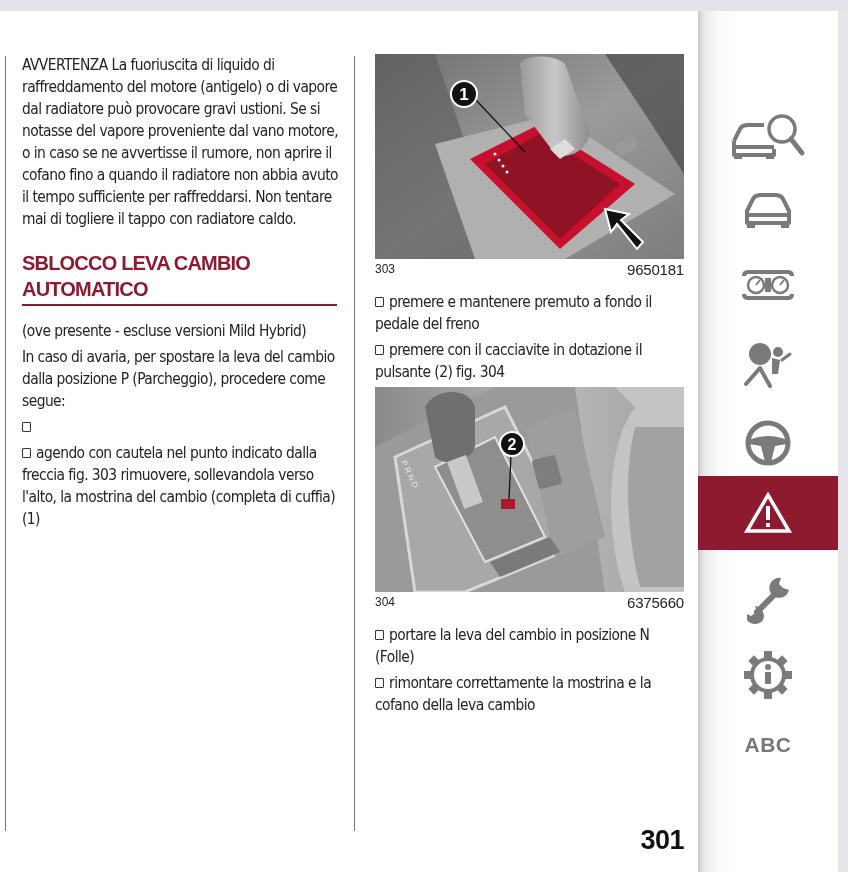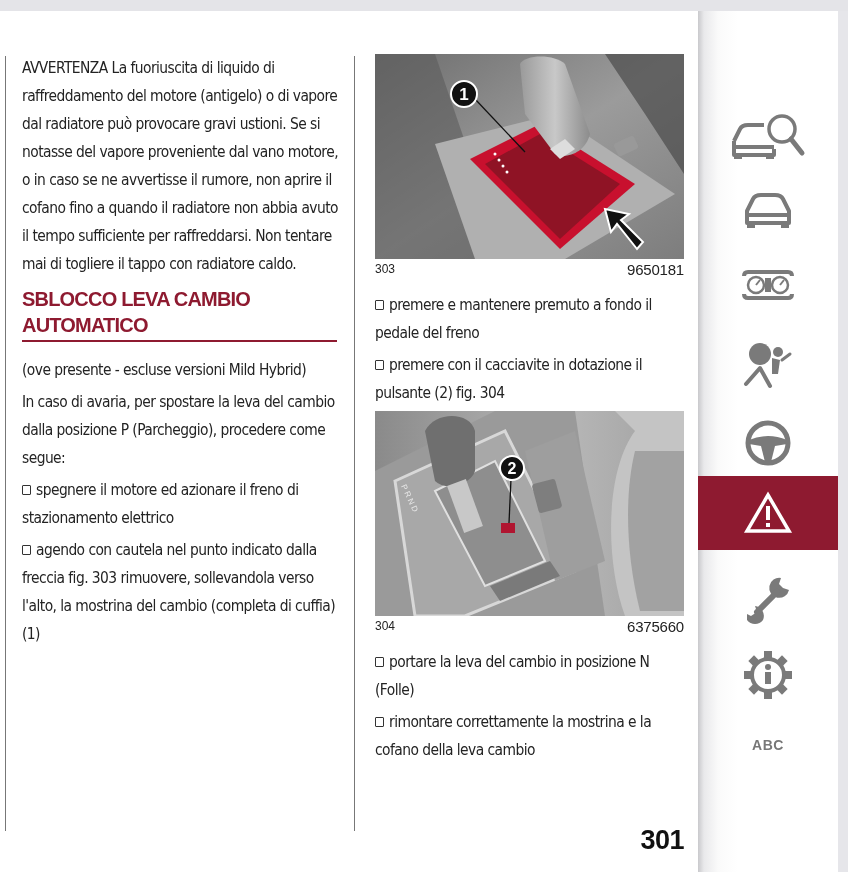--- a/index.html
+++ b/index.html
@@ -17,24 +17,24 @@
   .rule-mid { position: absolute; left: 354px; top: 45px; width: 1px; height: 775px; background: #777; }
 
   .col-left { position: absolute; left: 22px; top: 43px; width: 318px; }
   .col-right { position: absolute; left: 375px; top: 43px; width: 312px; }
 
   .para {
     font-size: 16.2px; line-height: 22px; letter-spacing: -0.35px; margin: 0 0 4px 0;
     font-family: "DejaVu Sans", sans-serif; font-stretch: condensed;
     transform-origin: left top;
   }
-  .body-text { font-size: 15.4px; line-height: 28px; letter-spacing: -0.55px; color: #232323; }
+  .body-text { font-size: 15.4px; line-height: 22px; letter-spacing: -0.55px; color: #232323; }
   .heading {
     color: #8e1a30; font-weight: bold; font-size: 20px; line-height: 26px;
-    letter-spacing: -0.8px; margin: 8px 0 0 0; padding-bottom: 2px;
+    letter-spacing: -0.8px; margin: 20px 0 0 0; padding-bottom: 2px;
     border-bottom: 2px solid #8e1a30; width: 315px;
   }
   .heading span { display: block; }
   .bullet { display: block; }
   .bullet .box {
     display: inline-block; width: 9px; height: 10px; border: 1.3px solid #333;
     border-radius: 1px; margin-right: 5px; vertical-align: 0px; box-sizing: border-box;
   }
 
   .figure { position: relative; width: 309px; }
@@ -53,42 +53,42 @@
     position: absolute; left: 698px; top: 11px; width: 140px; height: 861px;
     background: linear-gradient(to right, #c9c9cc 0px, #e9e9eb 6px, #fafafa 20px, #ffffff 40px);
   }
   .sidebar-edge { position: absolute; left: 838px; top: 11px; width: 10px; height: 861px; background: #e6e6ea; }
   .side-item {
     position: absolute; left: 0; width: 140px; height: 74px;
     display: flex; align-items: center; justify-content: center; cursor: pointer;
   }
   .side-item svg { display: block; }
   .side-item.active { background: #8e1a30; }
-  .abc-label { font-weight: bold; font-size: 14px; color: #777; letter-spacing: 0.5px; }
+  .abc-label { font-weight: bold; font-size: 21px; color: #777; letter-spacing: 0.5px; }
 </style>
 </head>
 <body>
 
 <div class="page">
   <div class="rule-left"></div>
   <div class="rule-mid"></div>
 
   <div class="col-left">
     <p class="para body-text">AVVERTENZA La fuoriuscita di liquido di raffreddamento del motore (antigelo) o di vapore dal radiatore può provocare gravi ustioni. Se si notasse del vapore proveniente dal vano motore, o in caso se ne avvertisse il rumore, non aprire il cofano fino a quando il radiatore non abbia avuto il tempo sufficiente per raffreddarsi. Non tentare mai di togliere il tappo con radiatore caldo.</p>
 
     <h2 class="heading">
       <span>SBLOCCO LEVA CAMBIO</span>
       <span>AUTOMATICO</span>
     </h2>
 
     <p class="para body-text" style="margin-top:14px">(ove presente - escluse versioni Mild Hybrid)</p>
     <p class="para body-text">In caso di avaria, per spostare la leva del cambio dalla posizione P (Parcheggio), procedere come segue:</p>
 
     <p class="para body-text bullet">
-      <span class="box"></span><span>spegnere il motore ed azionare il freno di stazionamento elettrico</span>
+      <span class="box"></span>
     </p>
     <p class="para body-text bullet">
       <span class="box"></span><span>agendo con cautela nel punto indicato dalla freccia fig. 303 rimuovere, sollevandola verso l'alto, la mostrina del cambio (completa di cuffia) (1)</span>
     </p>
   </div>
 
   <div class="col-right">
     <div class="figure">
       <div class="img">
         <svg width="309" height="205" viewBox="0 0 309 205" xmlns="http://www.w3.org/2000/svg">

